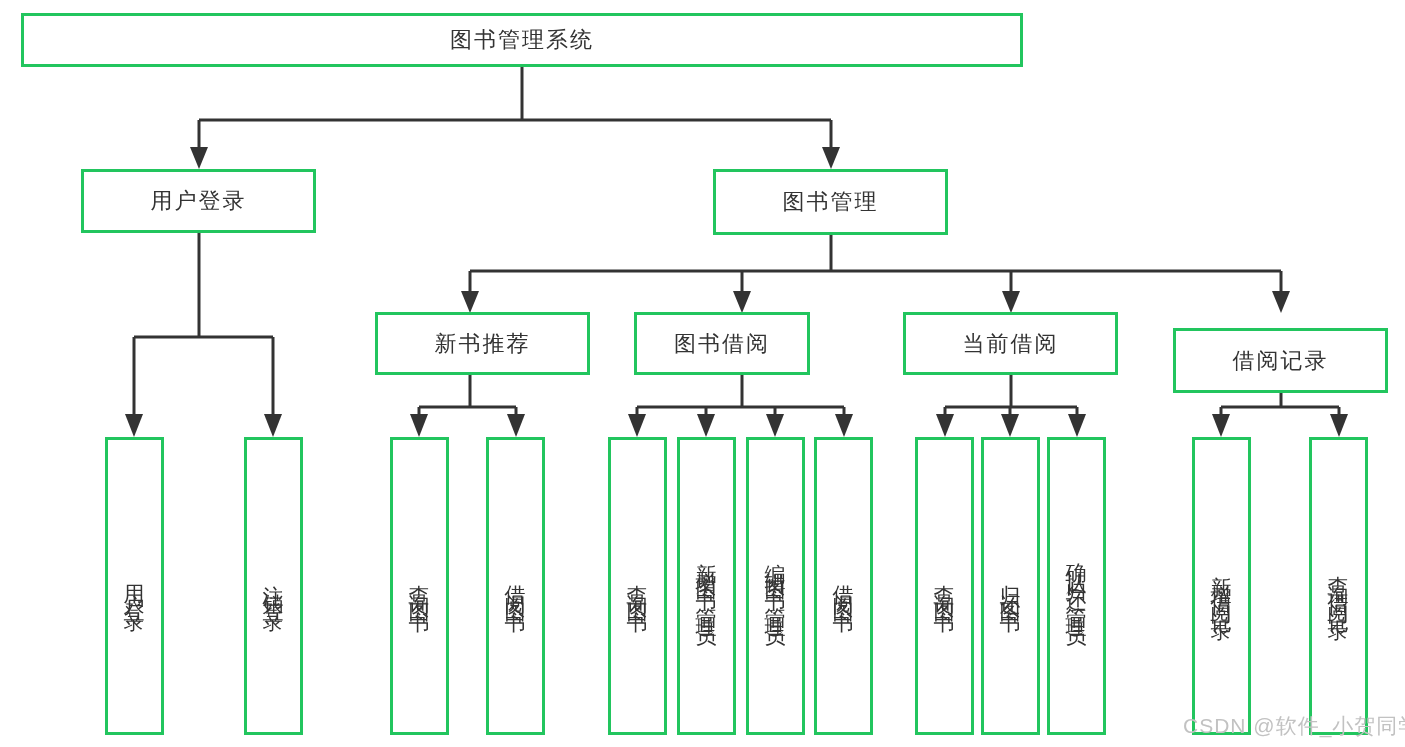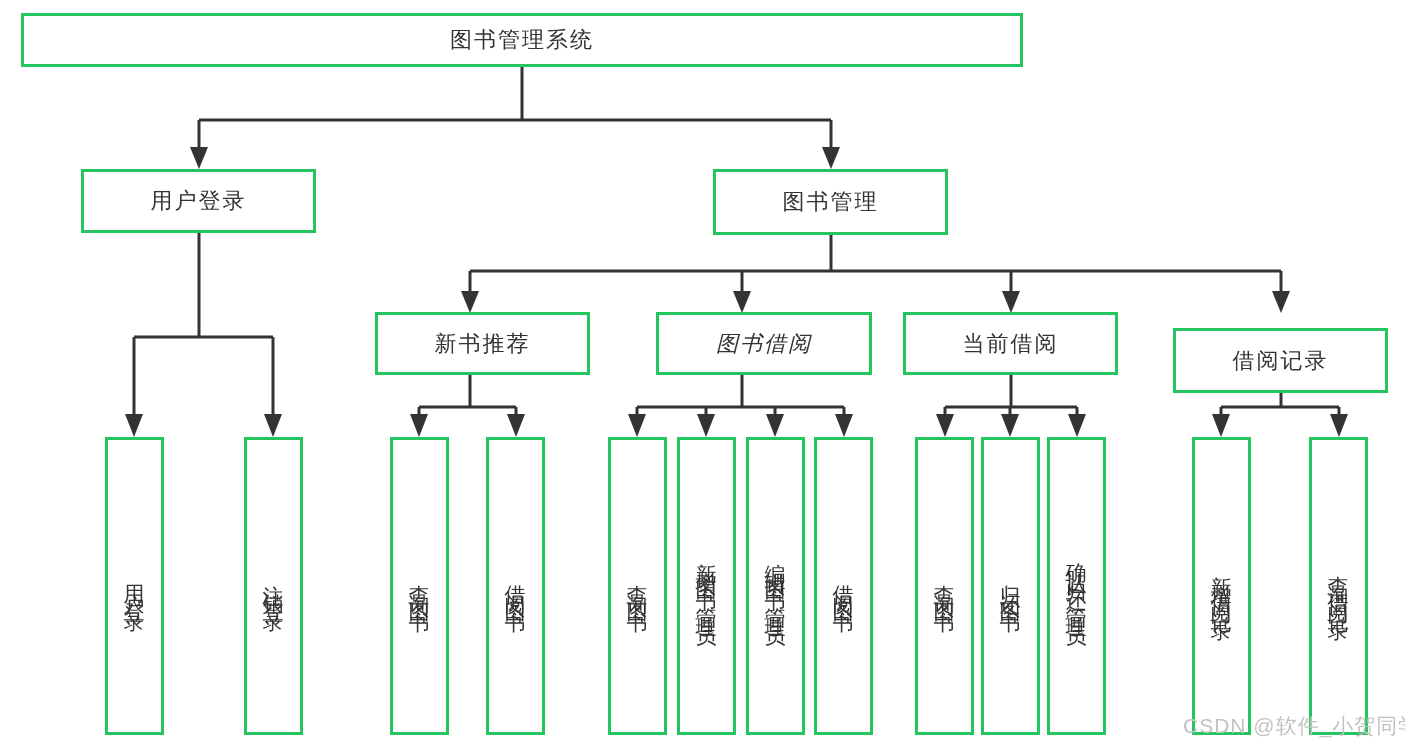--- a/index.html
+++ b/index.html
@@ -39,21 +39,21 @@
     line-height: 1;
     white-space: nowrap;
   }
   
   .n-root   { left: 21px;   top: 13px;  width: 1002px; height: 54px; }
   
   .n-l2a    { left: 81px;   top: 169px; width: 235px;  height: 64px; }
   .n-l2b    { left: 713px;  top: 169px; width: 235px;  height: 66px; }
   
   .n-s0     { left: 363px;  top: 312px; width: 215px;  height: 63px; margin-left: 12px; }
-  .n-s1     { left: 656px;  top: 312px; width: 216px;  height: 63px; font-style: italic; }
+  .n-s1     { left: 634px;  top: 312px; width: 176px;  height: 63px; }
   .n-s2     { left: 903px;  top: 312px; width: 215px;  height: 63px; text-align: center; }
   .n-s3     { left: 1173px; top: 328px; width: 215px;  height: 65px; }
   
   .v { top: 437px; width: 59px; height: 298px; }
   .n-a0 { left: 105px; }  .n-a1 { left: 244px; }
   .n-b0 { left: 390px; }  .n-b1 { left: 486px; }
   .n-c0 { left: 608px; }  .n-c1 { left: 677px; } .n-c2 { left: 746px; } .n-c3 { left: 814px; }
   .n-d0 { left: 915px; }  .n-d1 { left: 981px; } .n-d2 { left: 1047px; }
   .n-e0 { left: 1192px; } .n-e1 { left: 1309px; }
   #watermark {

